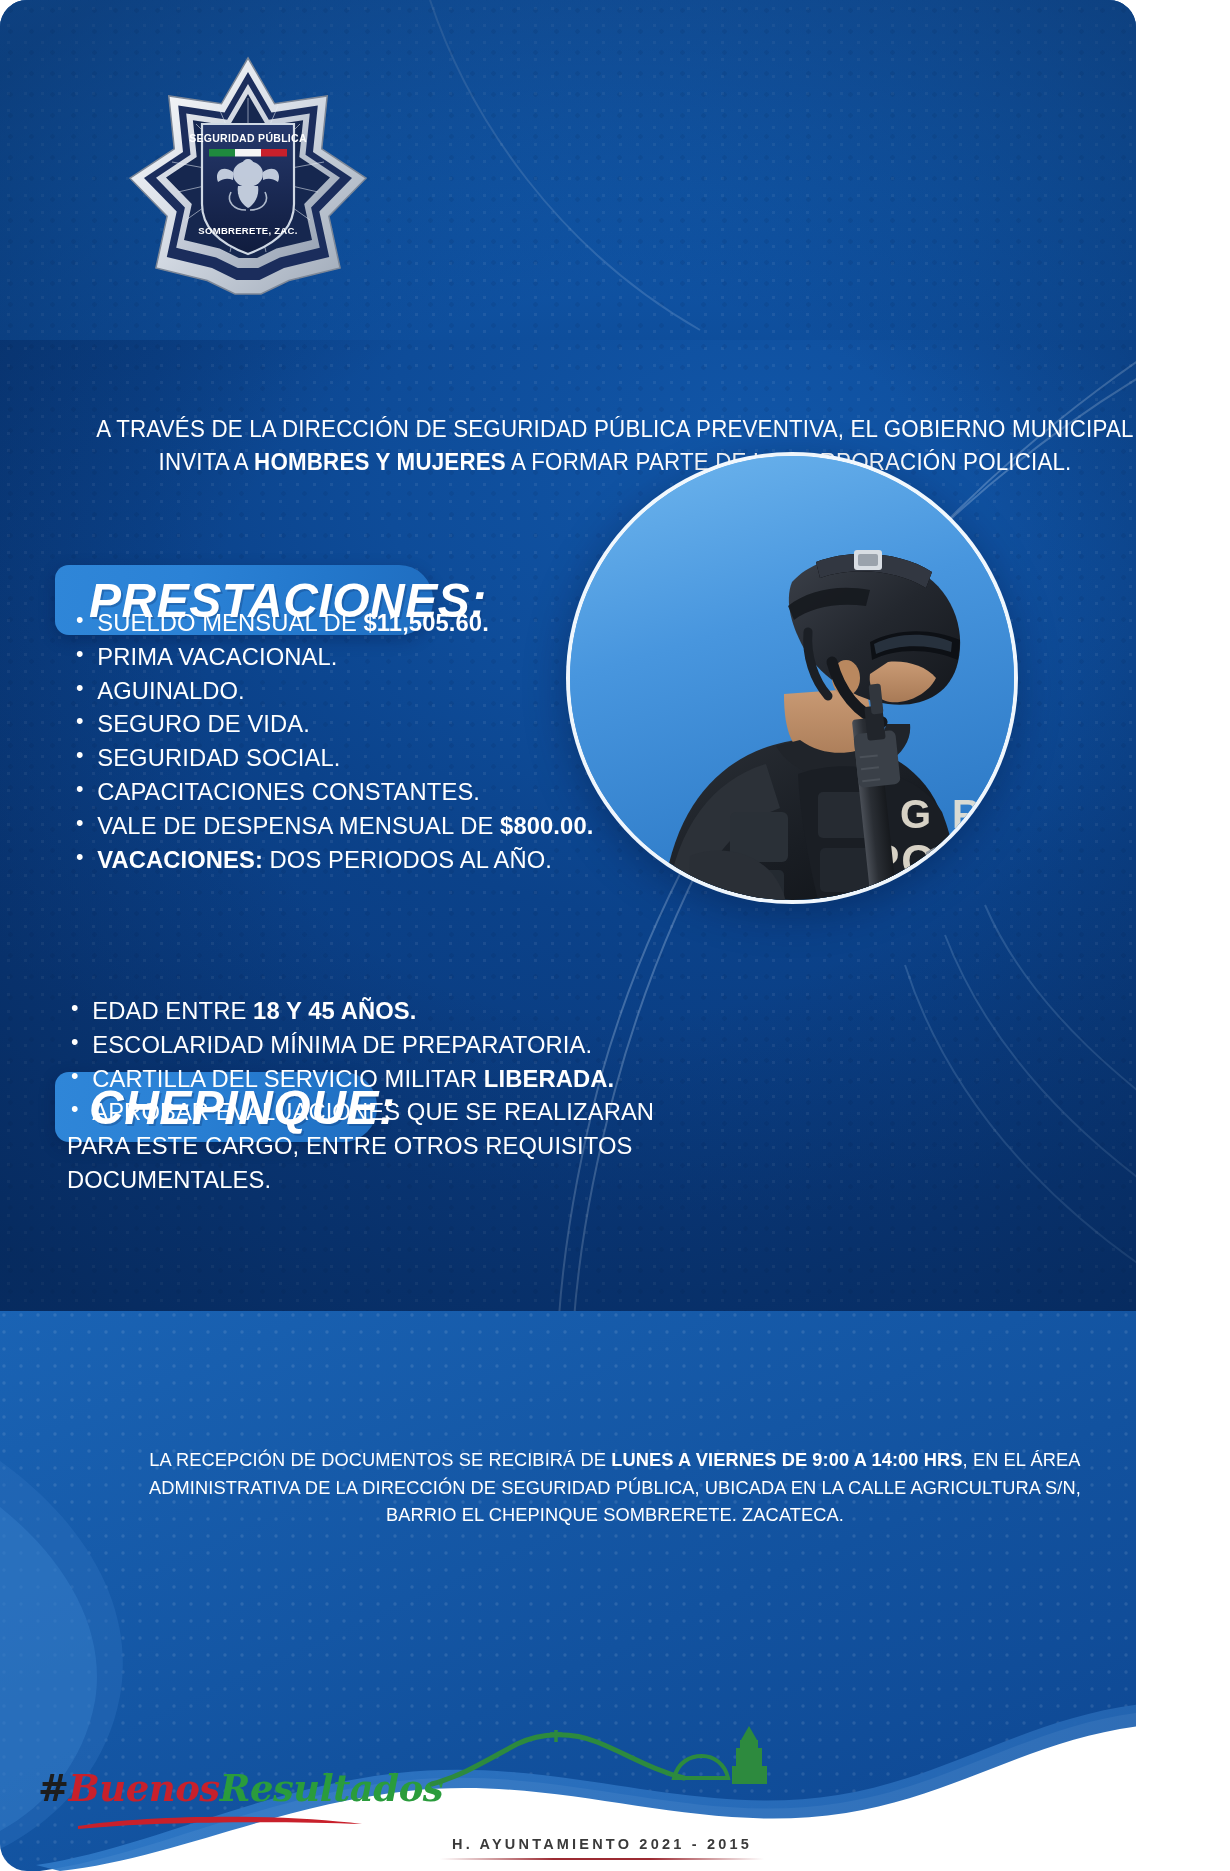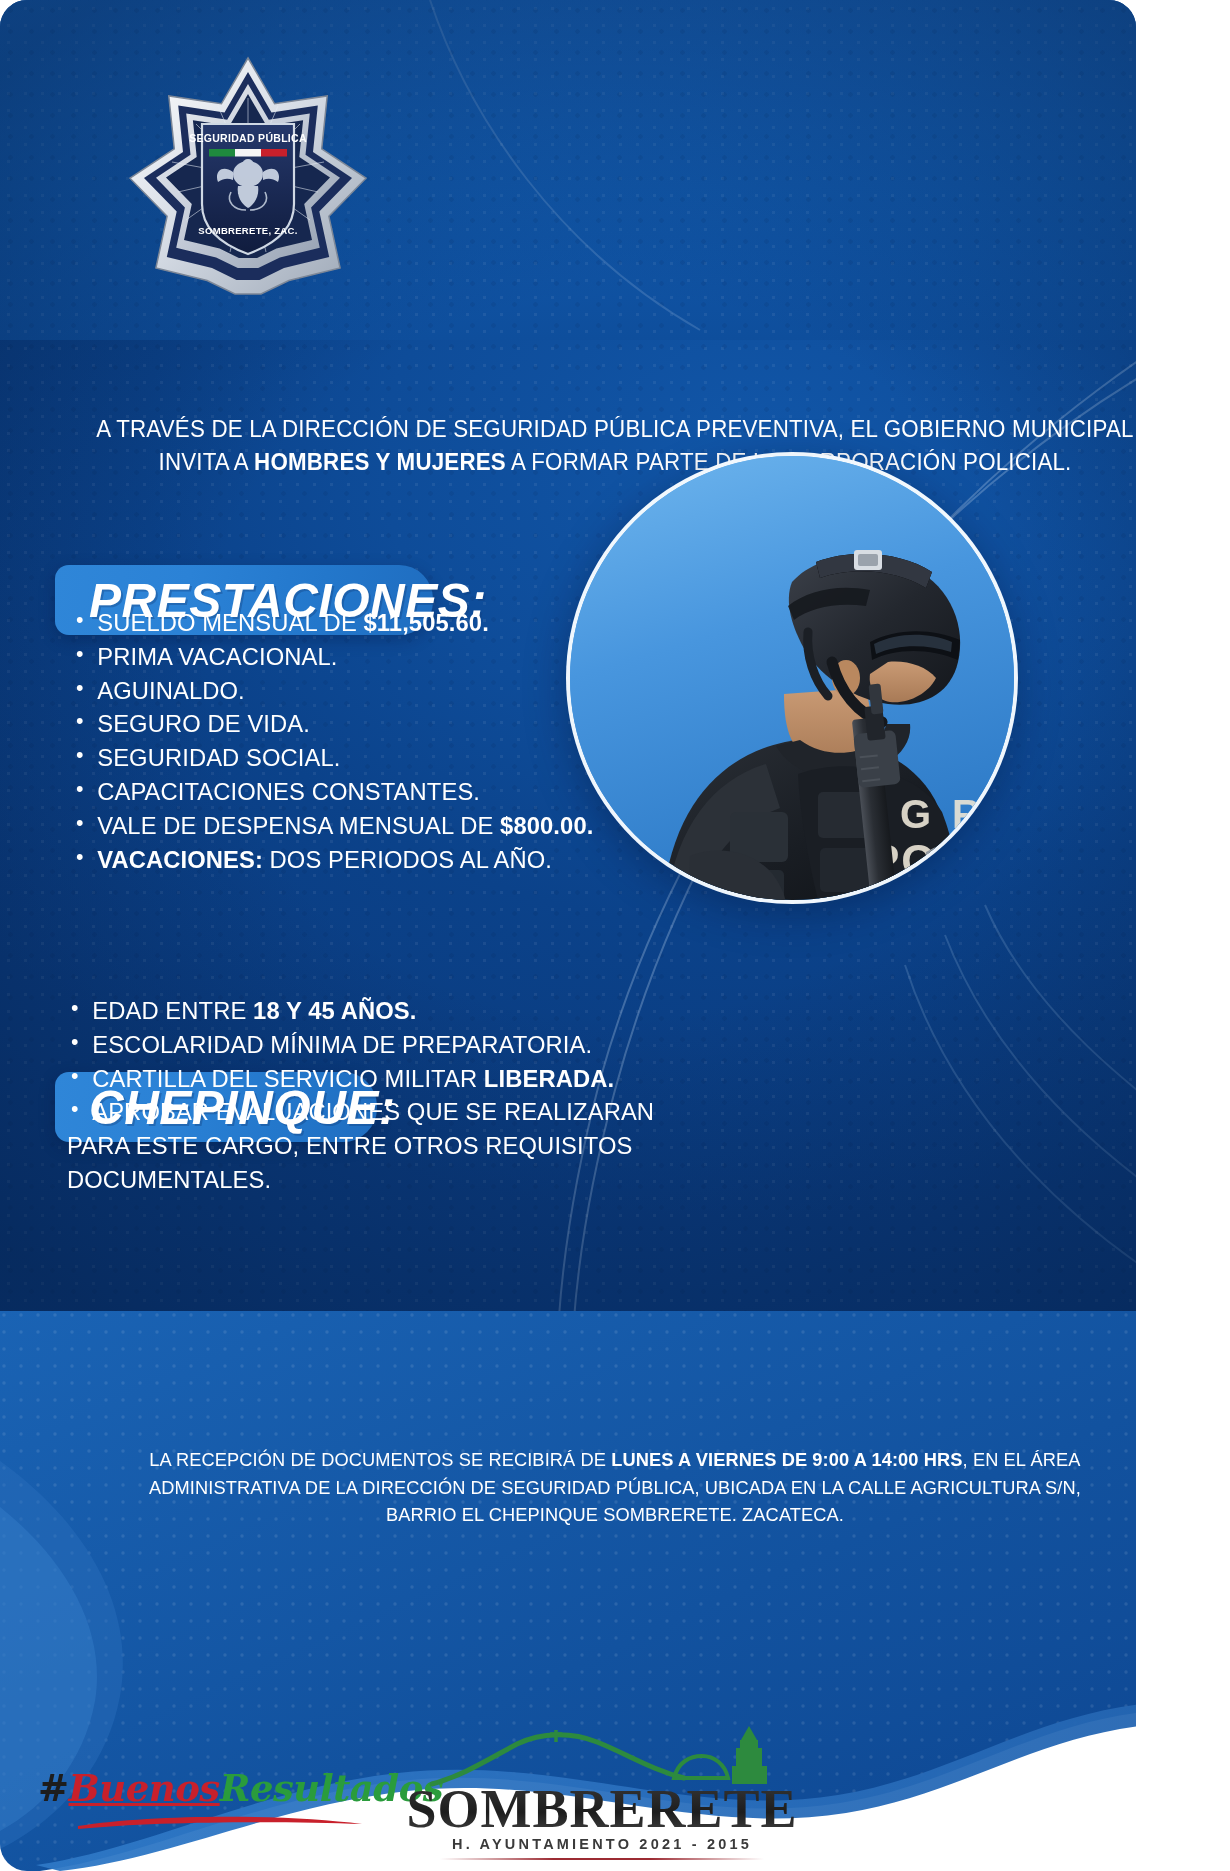--- a/index.html
+++ b/index.html
@@ -150,21 +150,21 @@
   .brand-hashtag {
     position:absolute; left:38px; top:1766px; width:320px; height:72px;
   }
   .hash-text {
     font-family:"DejaVu Serif", serif;
     font-style:italic; font-weight:700;
     font-size:37px; letter-spacing:-.5px;
     white-space:nowrap;
   }
   .hash-sym { color:#1d1d1d; }
-  .hash-buenos { color:#c8202b;text-decoration:underline; }
+  .hash-buenos { color:#c8202b; }
   .hash-resultados { color:#2a9c3c; }
 
   .brand-logo { position:absolute; left:392px; top:1726px; width:420px; height:130px; }
   .logo-word {
     position:absolute; left:0; top:52px; width:420px;
     text-align:center;
     font-family:"Liberation Serif", serif;
     font-weight:700; font-size:54px; letter-spacing:1px;
     color:#2c2c2c;
     background:linear-gradient(180deg,#3a3a3a 0%, #1d1d1d 55%, #4a4a4a 100%);
@@ -453,18 +453,17 @@
       <line x1="158" y1="8" x2="170" y2="8" stroke="#2d8a3e" stroke-width="3.5"></line>
       <path d="M 282 52 C 286 36 298 30 310 30 C 322 30 333 38 336 52 Z" fill="none" stroke="#2d8a3e" stroke-width="4"></path>
       <g fill="#2d8a3e">
         <rect x="344" y="22" width="26" height="36"></rect>
         <rect x="348" y="14" width="18" height="8"></rect>
         <polygon points="357,0 349,14 365,14"></polygon>
         <rect x="340" y="40" width="5" height="18"></rect>
         <rect x="370" y="40" width="5" height="18"></rect>
       </g>
     </svg>
-    <div class="logo-word">SOMBRERETE</div>
     <div class="logo-sub">H. AYUNTAMIENTO 2021 - 2015</div>
     <div class="logo-rule"></div>
   </div>
 
 </div>
 
 </body></html>

